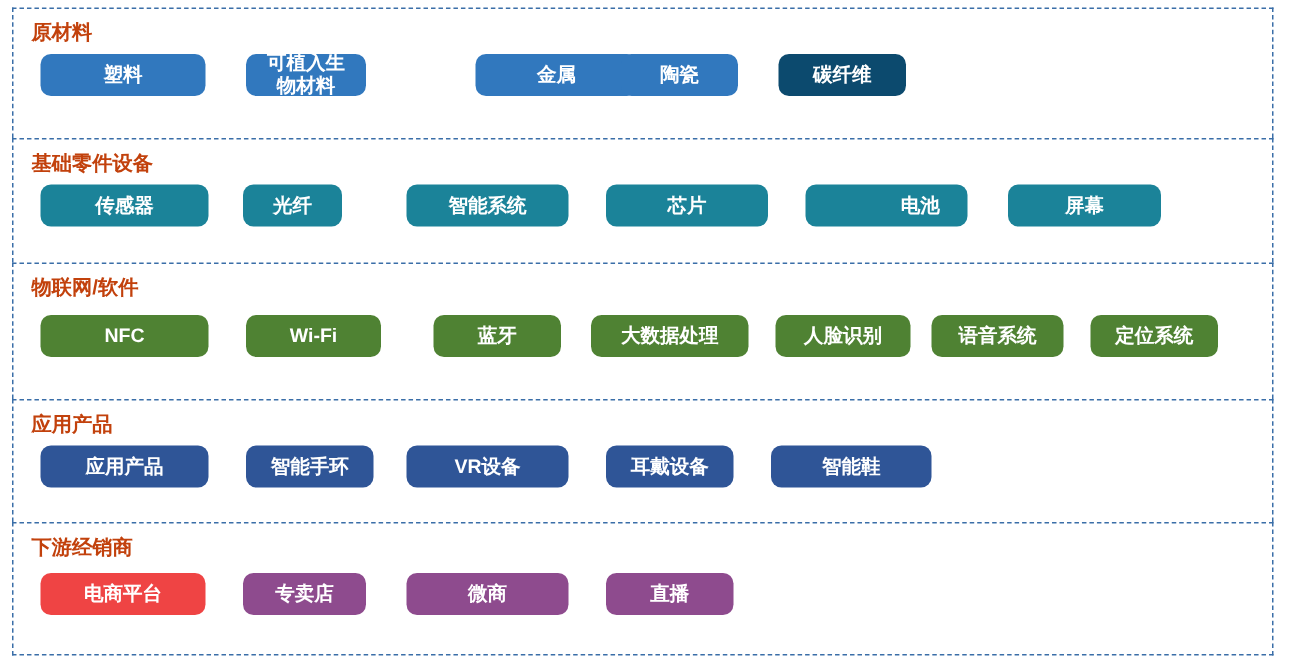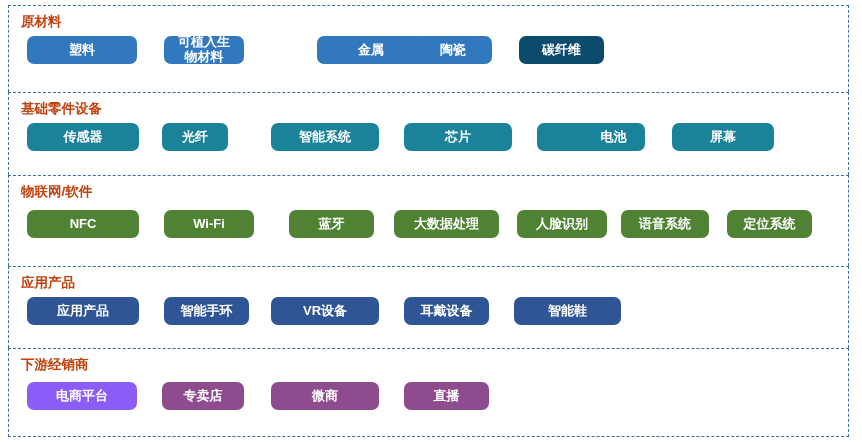--- a/index.html
+++ b/index.html
@@ -120,19 +120,19 @@
         <div class="node" style="left: 18px; width: 112px; background: rgb(47, 85, 151);">应用产品</div>
         <div class="node" style="left: 262px; width: 108px; background: rgb(47, 85, 151);">VR设备</div>
         <div class="node" style="left: 155px; width: 85px; background: rgb(47, 85, 151);">智能手环</div>
         <div class="node" style="left: 395px; width: 85px; background: rgb(47, 85, 151);">耳戴设备</div>
         <div class="node" style="left: 505px; width: 107px; background: rgb(47, 85, 151);">智能鞋</div>
       </div>
     </div>
     <div class="tier" id="tier-4" style="border-color: rgb(58, 110, 168);">
       <div class="tier-title">下游经销商</div>
       <div class="node-row">
-        <div class="node" style="left: 18px; width: 110px; background: #8b5cf6;">电商平台</div>
+        <div class="node" style="left: 18px; width: 110px; background: #ef4444;">电商平台</div>
         <div class="node" style="left: 153px; width: 82px; background: rgb(142, 75, 142);">专卖店</div>
         <div class="node" style="left: 262px; width: 108px; background: rgb(142, 75, 142);">微商</div>
         <div class="node" style="left: 395px; width: 85px; background: rgb(142, 75, 142);">直播</div>
       </div>
     </div>
   </div>
 
 </body></html>

